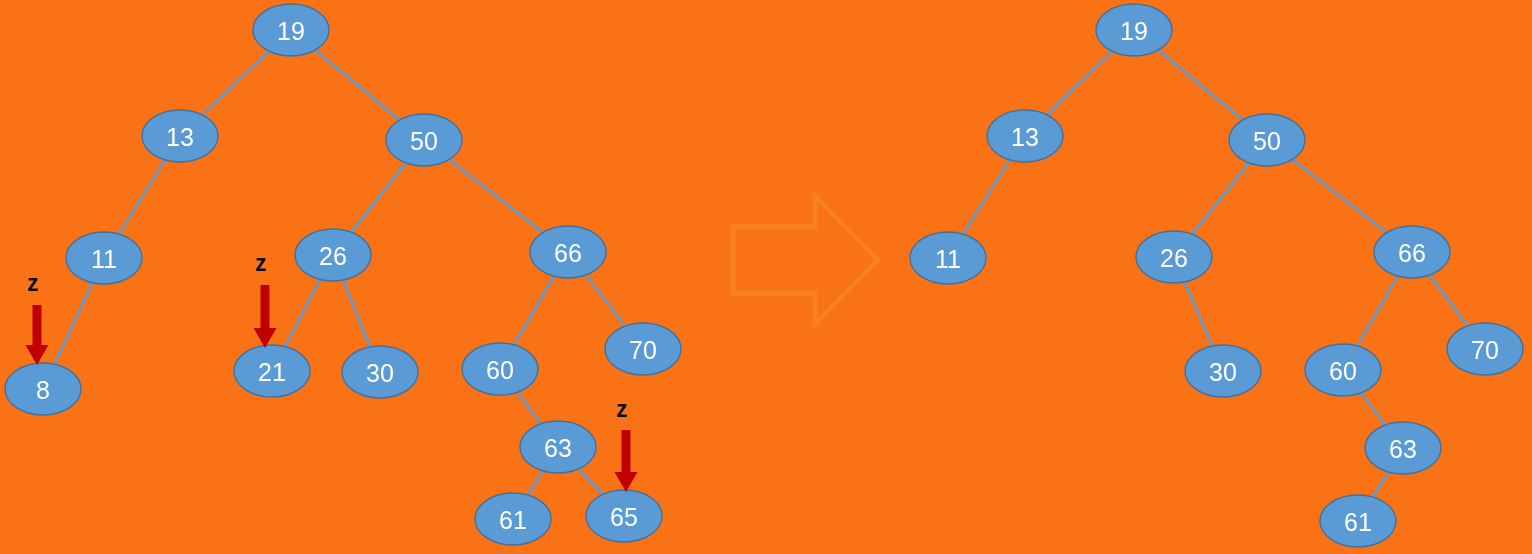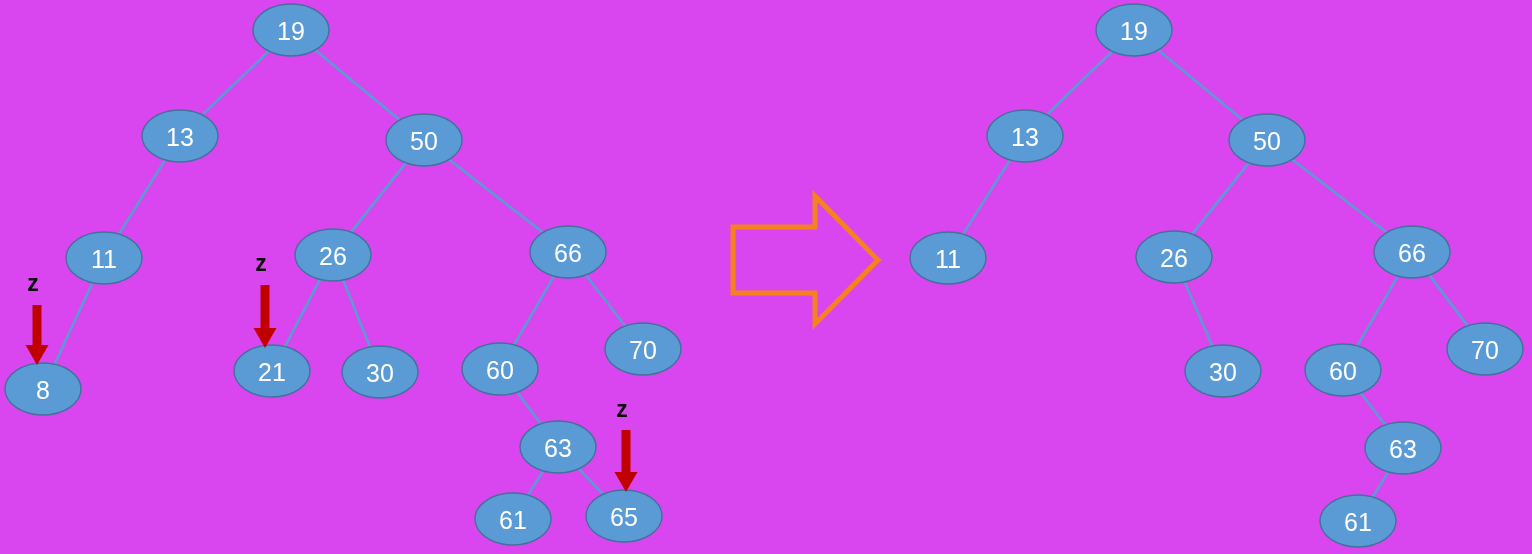--- a/index.html
+++ b/index.html
@@ -7,21 +7,21 @@
     padding: 0;
     background: #ffffff;
   }
   body {
     font-family: "Liberation Sans", sans-serif;
   }
   #canvas {
     position: relative;
     width: 1532px;
     height: 554px;
-    background: #d946ef;
+    background: #f97316;
     overflow: hidden;
   }
   #scene {
     position: absolute;
     left: 0;
     top: 0;
     width: 1532px;
     height: 554px;
   }
   .node-ellipse {

